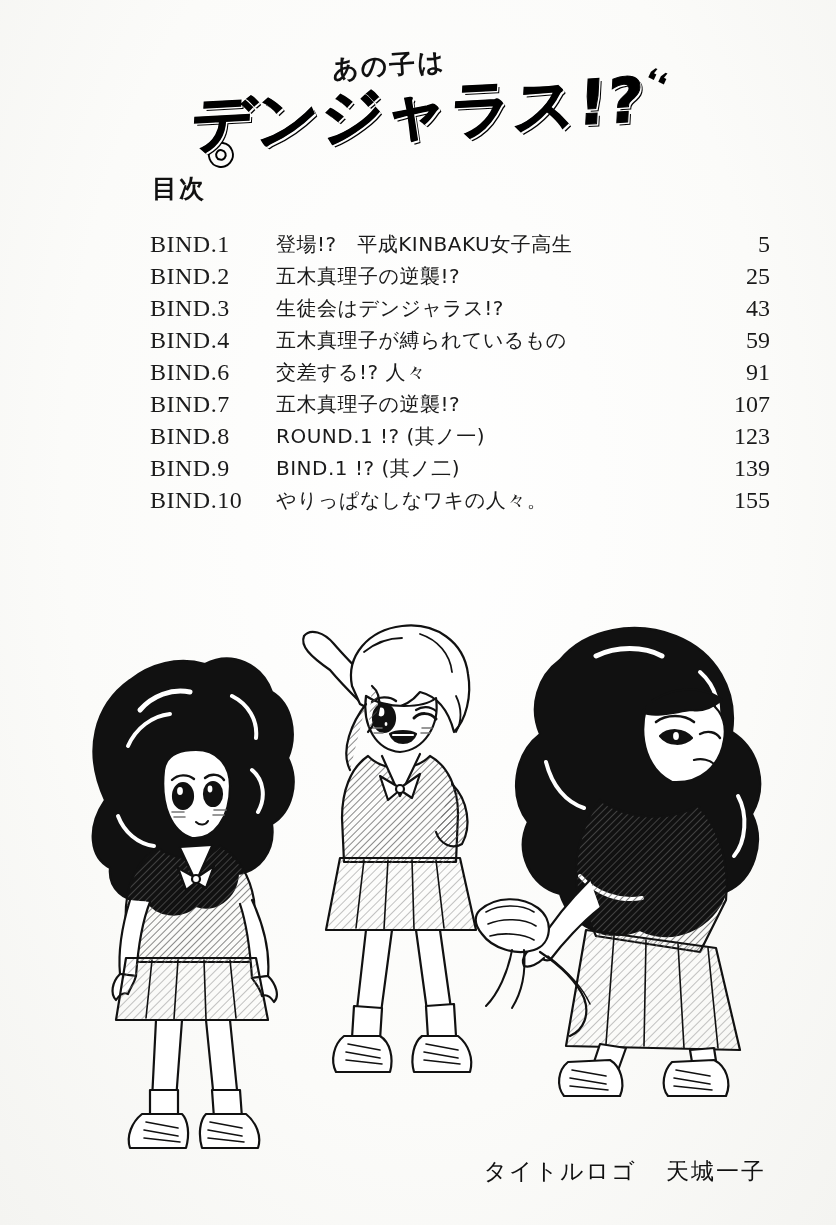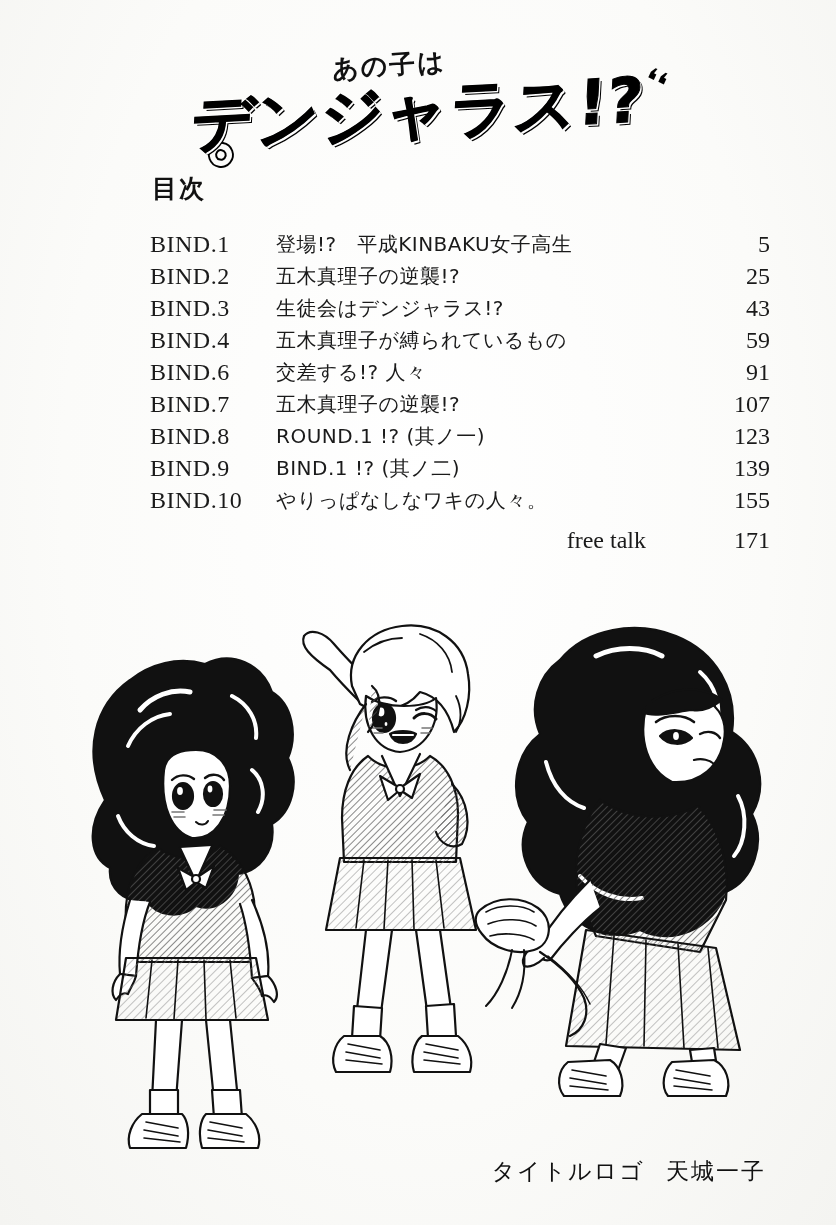--- a/index.html
+++ b/index.html
@@ -144,21 +144,21 @@
 
   .credit {
     position: absolute;
     right: 70px;
     bottom: 38px;
     font-family: "DejaVu Sans", sans-serif;
     font-size: 23px;
     letter-spacing: 2px;
     color: #111;
   }
-  .credit .name { margin-left: 12px; }
+  .credit .name { margin-left: 20px; }
 </style>
 </head>
 <body>
 
 <div class="page">
 
   <div class="logo-wrap">
     <div class="logo-swirl swirl-left">◎</div>
     <div class="logo-sub">あの子は</div>
     <div class="logo-main">デンジャラス!?</div>
@@ -217,24 +217,20 @@
       <span class="toc-title">BIND.1 !? (其ノ二)</span>
       <span class="toc-page">139</span>
     </div>
 
     <div class="toc-row">
       <span class="toc-bind">BIND.10</span>
       <span class="toc-title">やりっぱなしなワキの人々。</span>
       <span class="toc-page">155</span>
     </div>
 
-    <div class="toc-row free">
-      <span class="toc-free-label">free talk</span>
-      <span class="toc-free-page">171</span>
-    </div>
 
   </div>
 
   <div class="art">
     <svg width="836" height="570" viewBox="0 0 836 570" xmlns="http://www.w3.org/2000/svg">
       <defs>
         <pattern id="hatch" width="5" height="5" patternTransform="rotate(45)" patternUnits="userSpaceOnUse">
           <line x1="0" y1="0" x2="0" y2="5" stroke="#555" stroke-width="1.4"></line>
         </pattern>
         <pattern id="hatchlight" width="6" height="6" patternTransform="rotate(45)" patternUnits="userSpaceOnUse">

